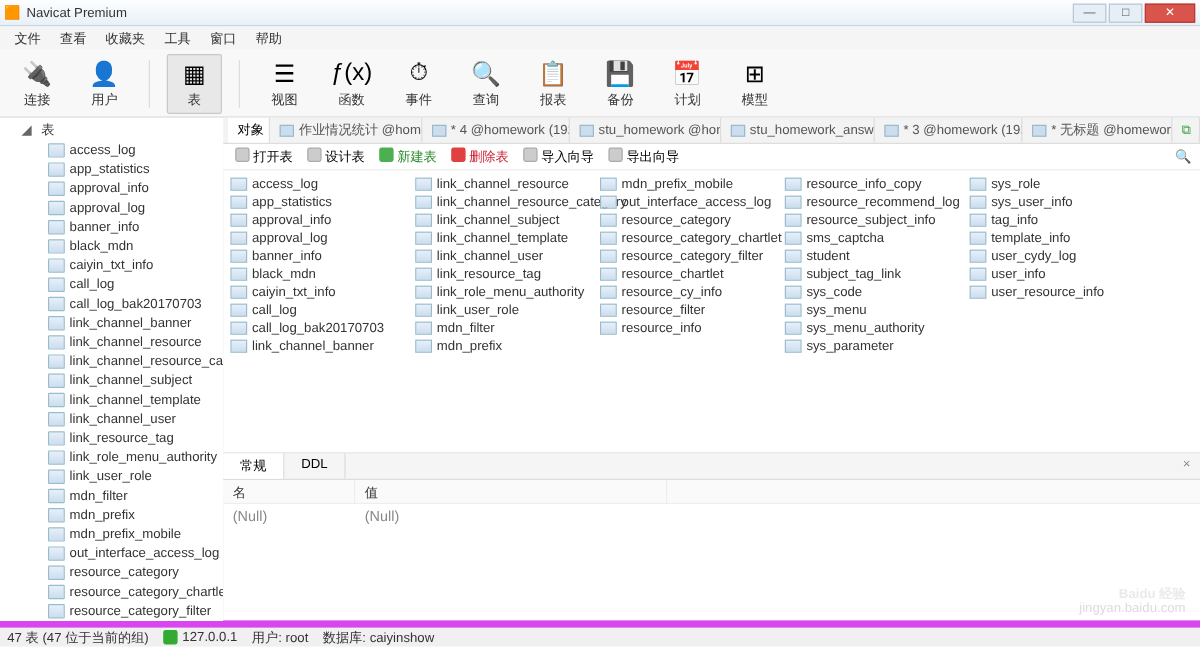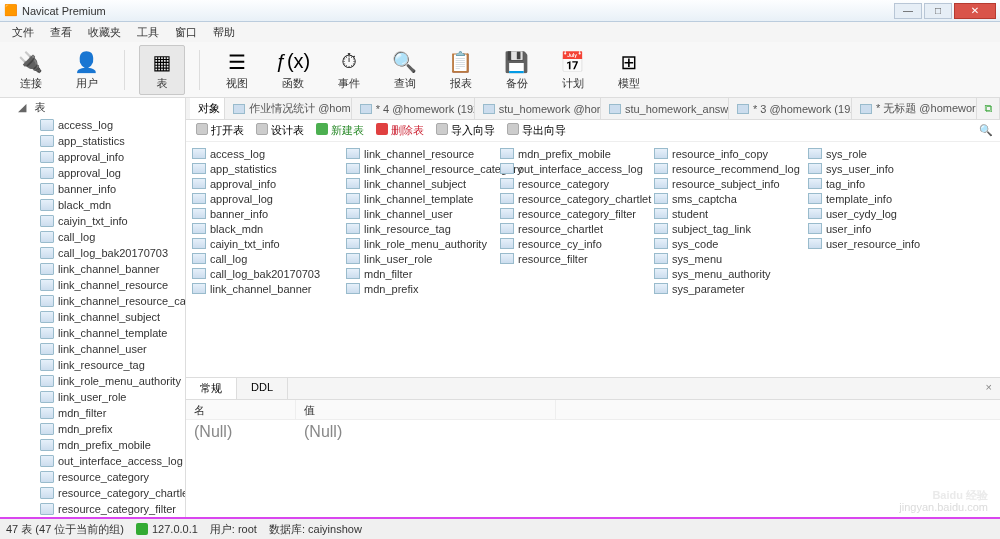--- a/index.html
+++ b/index.html
@@ -49,23 +49,23 @@
 .gitem .tico { width: 14px; height: 11px; margin-right: 4px; background: linear-gradient(#e6f0fa,#cde); border: 1px solid #9bc; flex-shrink:0; }
 
 .detail { height: 140px; border-top: 1px solid #ddd; display: flex; flex-direction: column; }
 .dtabs { height: 22px; background: #f5f5f5; display: flex; align-items: stretch; border-bottom: 1px solid #ddd; text-align: center; }
 .dtab { padding: 3px 14px; font-size: 11px; border-right: 1px solid #ddd; cursor: default; }
 .dtab.sel { background: #fff; }
 .dtabs .dclose { margin-left:auto; padding:3px 8px; color:#888; cursor:default; }
 .dhead { display: flex; height: 20px; background: #fafafa; border-bottom: 1px solid #eee; }
 .dhead div { padding: 3px 8px; font-size: 11px; color: #333; border-right: 1px solid #eee; }
 .drow { display: flex; }
-.drow div { padding: 3px 8px; font-size: 16px; color: #888; width: 110px; }
-
-.status { height: 22px; background: #f0f0f0; border-top: 2px solid #d946ef; display: flex; align-items: center; padding: 0 6px; font-size: 11px; color: #333; gap: 12px; }
+.drow div { padding: 3px 8px; font-size: 12px; color: #888; width: 110px; }
+
+.status { height: 22px; background: #f0f0f0; border-top: 6px solid #d946ef; display: flex; align-items: center; padding: 0 6px; font-size: 11px; color: #333; gap: 12px; }
 .status .sseg { display:flex; align-items:center; gap:4px; }
 .status .sico { width:12px; height:12px; background:#3a3; border-radius:2px; }
 
 .watermark { position:absolute; right:12px; bottom:26px; color:rgba(230,230,230,0.85); font-size:22px; font-weight:bold; pointer-events:none; text-align:right; line-height:1.1; }
 .watermark .sub { font-size:11px; font-weight:normal; color:rgba(210,210,210,0.8); }
 
 ::-webkit-scrollbar { width: 14px; }
 ::-webkit-scrollbar-track { background: #f1f1f1; }
 ::-webkit-scrollbar-thumb { background: #c8c8c8; border: 1px solid #aaa; }
 </style>
@@ -421,20 +421,24 @@
             <span class="tico"></span>
             <span>resource_chartlet</span>
           </div>
           <div class="gitem">
             <span class="tico"></span>
             <span>resource_cy_info</span>
           </div>
           <div class="gitem">
             <span class="tico"></span>
             <span>resource_filter</span>
+          </div>
+          <div class="gitem">
+            <span class="tico"></span>
+            <span>resource_info</span>
           </div>
         </div>
         <div class="gcol">
           <div class="gitem">
             <span class="tico"></span>
             <span>resource_info_copy</span>
           </div>
           <div class="gitem">
             <span class="tico"></span>
             <span>resource_recommend_log</span>

